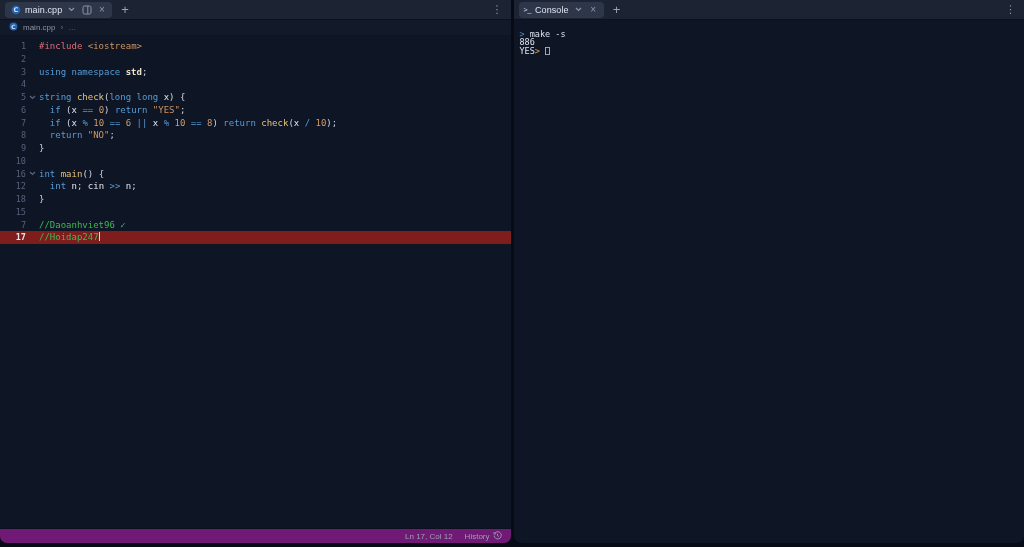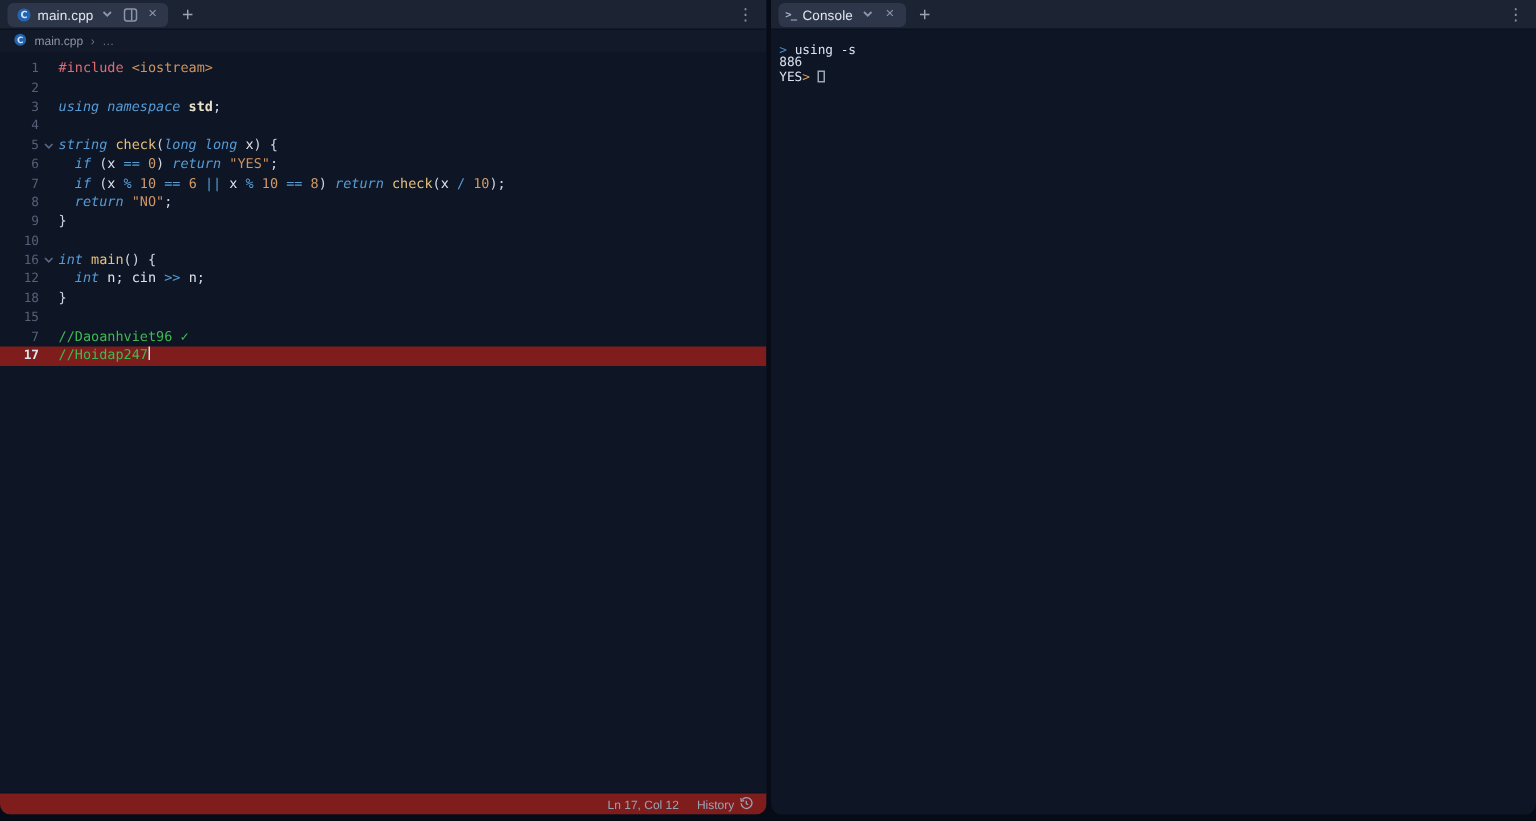--- a/index.html
+++ b/index.html
@@ -25,32 +25,32 @@
   .code-area{flex:1;overflow:hidden;padding-top:5px;font-family:"DejaVu Sans Mono",monospace;font-size:9px;line-height:12.75px;cursor:text}
   .code-line{display:flex;height:12.75px;white-space:pre}
   .code-line.active{background:#7f1d1d}
   .gutter{flex:none;width:26px;text-align:right;color:#566179;font-size:8.5px}
   .code-line.active .gutter{color:#dfe5ee;font-weight:bold}
   .fold{flex:none;width:13px;display:flex;align-items:center;justify-content:center}
   .line-content{white-space:pre}
   .tk-pre{color:#e06c75}
   .tk-str{color:#cf9360}
   .tk-num{color:#d19a66}
-  .tk-kw{color:#569cd6;font-style:italic}
+  .tk-kw{color:#569cd6;}
   .tk-op{color:#569cd6}
   .tk-fn{color:#e5c07b}
   .tk-ns{color:#e8e0cb;font-weight:bold}
   .tk-pn{color:#cfd5e0}
   .tk-id{color:#dfe4ee}
   .tk-pl{color:#dfe4ee}
   .tk-cmt{color:#3fb950}
   .caret{display:inline-block;width:1px;height:9px;background:#d7dde8;vertical-align:-1px}
 
   
-  .statusbar{height:15px;flex:none;background:#7f1d1d;border-top:1px solid #0b1120;display:flex;align-items:center;justify-content:flex-end;gap:12px;padding:0 9px;font-size:8px;color:#99a2b3}
+  .statusbar{height:15px;flex:none;background:#701a75;border-top:1px solid #0b1120;display:flex;align-items:center;justify-content:flex-end;gap:12px;padding:0 9px;font-size:8px;color:#99a2b3}
   .status-item{display:flex;align-items:center;gap:3px;cursor:pointer}
 
   
   .console-body{flex:1;padding:10px 0 0 6px;font-family:"DejaVu Sans Mono",monospace;font-size:8.5px;line-height:8.4px;color:#dde3ee;cursor:text}
   .console-line{white-space:pre}
   .ct-t{color:#dde3ee}
   .ct-pb{color:#4e8cc9}
   .ct-po{color:#dba35c}
   .cursor-box{display:inline-block;width:5px;height:8px;border:1px solid #9aa5ba;vertical-align:-1px}
 </style>
@@ -148,18 +148,18 @@
               <path d="M1 1l2.5 2.5L6 1" fill="none" stroke="#8d96a8" stroke-width="1.2"></path>
             </svg>
         </span>
         <span class="icon-btn close-x">×</span>
       </div>
       <button class="plus">+</button>
       <button class="kebab">⋮</button>
     </header>
 
     <div class="console-body" id="console-lines">
-        <div class="console-line"><span class="ct-pb">&gt; </span><span class="ct-t">using -s</span></div>
+        <div class="console-line"><span class="ct-pb">&gt; </span><span class="ct-t">make -s</span></div>
         <div class="console-line"><span class="ct-t">886</span></div>
         <div class="console-line"><span class="ct-t">YES</span><span class="ct-po">&gt; </span><span class="cursor-box"></span></div>
       </div>
   </section>
 </div>
 
 </body></html>

